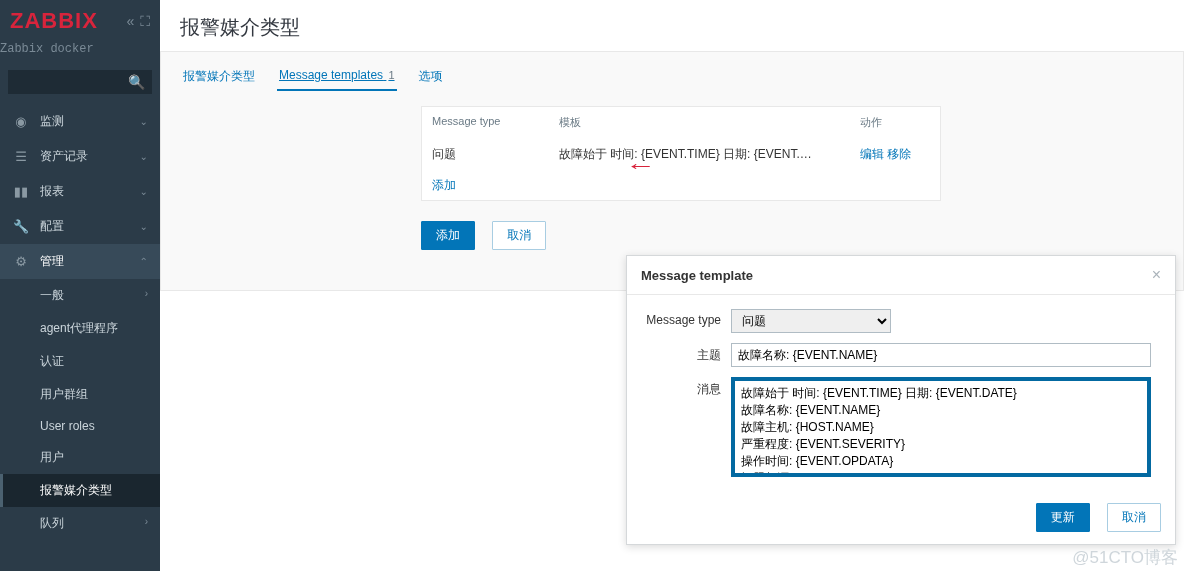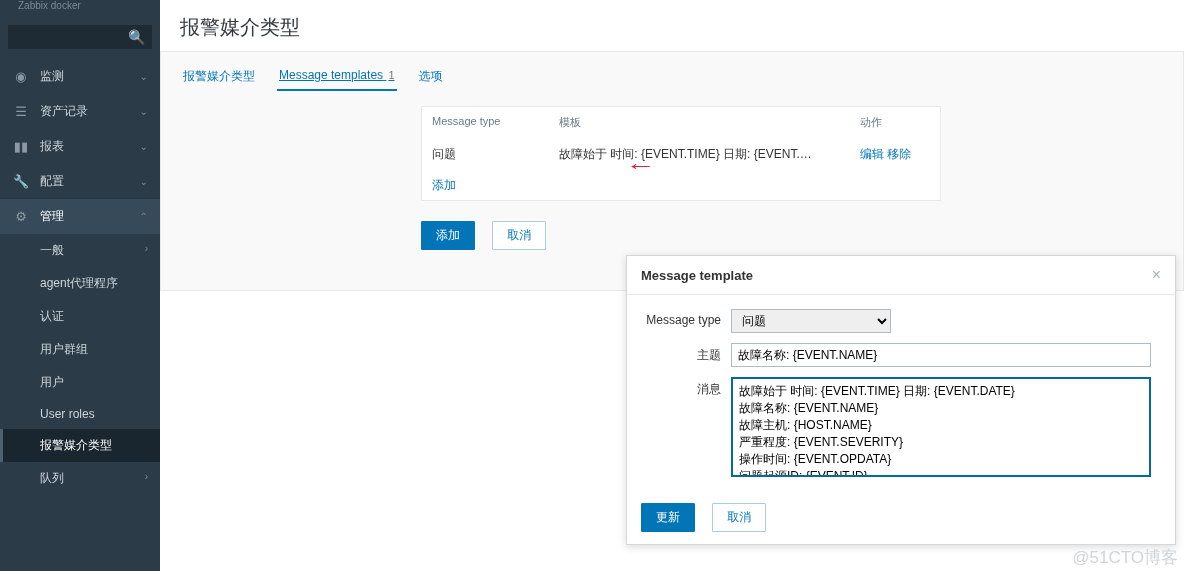--- a/index.html
+++ b/index.html
@@ -1,21 +1,21 @@
 <!DOCTYPE html>
 <html><head>
 <meta charset="utf-8">
 <style>
 * { box-sizing: border-box; margin: 0; padding: 0; }
 body { font-family: Arial, "Microsoft YaHei", sans-serif; font-size: 12px; background: #fff; color: #1f2c33; width: 1184px; height: 571px; overflow: hidden; position: relative; }
 .sidebar { width: 160px; background: #2b3b48; color: #cbd5db; height: 571px; float: left; position: relative; }
 .logo-row { display: flex; align-items: center; padding: 8px 10px; }
 .logo { color: #d8243c; font-weight: bold; font-size: 22px; letter-spacing: 1px; }
 .logo-collapse { margin-left: auto; color: #7a8a96; font-size: 14px; cursor: pointer; display: flex; gap: 6px; }
-.logo-sub { color: #7a8a96; font-size: 10px; padding: 0 18px 8px; }
+.logo-sub { color: #7a8a96; font-size: 12px; padding: 0 0 8px; font-family: Liberation Mono, monospace; }
 .search { margin: 6px 8px 10px; position: relative; }
 .search input { width: 100%; background: #1e2b35; border: none; height: 24px; padding: 0 26px 0 6px; color: #cbd5db; outline: none; }
 .search .icon { position: absolute; right: 6px; top: 4px; color: #7a8a96; font-size: 14px; }
 .nav-item { display: flex; align-items: center; padding: 9px 12px; cursor: pointer; color: #cbd5db; }
 .nav-item .icon { width: 18px; text-align: center; margin-right: 10px; color: #8a99a3; font-size: 13px; }
 .nav-item .chev { margin-left: auto; color: #7a8a96; font-size: 10px; }
 .nav-item.active { background: #374a59; color: #fff; }
 .sub-item { padding: 8px 12px 8px 40px; cursor: pointer; color: #cbd5db; position: relative; }
 .sub-item .chev { position: absolute; right: 12px; top: 9px; color: #7a8a96; font-size: 10px; }
 .sub-item.active { background: #1a262f; color: #fff; border-left: 3px solid #4b6170; padding-left: 37px; }
@@ -44,28 +44,35 @@
 .modal { position: absolute; right: 8px; bottom: 26px; width: 550px; background: #fff; border: 1px solid #d5d8da; box-shadow: 0 2px 8px rgba(0,0,0,0.15); }
 .modal-hd { padding: 10px 14px; border-bottom: 1px solid #e8e8e8; display: flex; align-items: center; }
 .modal-hd .ttl { font-weight: bold; color: #333; font-size: 13px; }
 .modal-hd .close { margin-left: auto; color: #aab3ba; cursor: pointer; font-size: 16px; }
 .modal-bd { padding: 14px 14px 8px; }
 .frow { display: flex; margin-bottom: 10px; }
 .frow .lbl { width: 90px; text-align: right; padding-right: 10px; color: #333; padding-top: 4px; }
 .frow select, .frow input[type=text] { height: 24px; border: 1px solid #b0bcc4; padding: 0 6px; font-size: 12px; outline: none; }
 .frow select { width: 160px; }
 .frow input[type=text] { width: 420px; }
-.frow textarea { width: 420px; height: 100px; border: 2px solid #0369a1; padding: 4px 6px; font-size: 12px; font-family: inherit; resize: none; outline: none; overflow-y: scroll; }
-.modal-ft { padding: 8px 14px 12px; }
+.frow textarea { width: 420px; height: 100px; border: 4px solid #0369a1; padding: 4px 6px; font-size: 12px; font-family: inherit; resize: none; outline: none; overflow-y: scroll; }
+.modal-ft { padding: 8px 14px 12px; text-align: right; }
 .watermark { position: absolute; right: 6px; bottom: 2px; color: #cfd6db; font-size: 17px; }
 </style>
 </head>
 <body>
 
 <div class="sidebar">
+  <div class="logo-row">
+    <span class="logo">ZABBIX</span>
+    <span class="logo-collapse">
+      <span>«</span>
+      <span>⛶</span>
+    </span>
+  </div>
   <div class="logo-sub">Zabbix docker</div>
   <div class="search">
     <input type="text" placeholder="" style="">
     <span class="icon">🔍</span>
   </div>
 
   <div class="nav-item">
     <span class="icon">◉</span>
     <span>监测</span>
     <span class="chev">⌄</span>
@@ -88,22 +95,22 @@
   <div class="nav-item active">
     <span class="icon">⚙</span>
     <span>管理</span>
     <span class="chev">⌃</span>
   </div>
 
   <div class="sub-item"><span>一般</span><span class="chev">›</span></div>
   <div class="sub-item">agent代理程序</div>
   <div class="sub-item">认证</div>
   <div class="sub-item">用户群组</div>
+  <div class="sub-item">User roles</div>
   <div class="sub-item">用户</div>
-  <div class="sub-item">User roles</div>
   <div class="sub-item active">报警媒介类型</div>
   <div class="sub-item"><span>队列</span><span class="chev">›</span></div>
 </div>
 
 <div class="main">
   <div class="page-title">报警媒介类型</div>
   <div class="content-block">
     <div class="tabs">
       <div class="tab">报警媒介类型</div>
       <div class="tab active">

